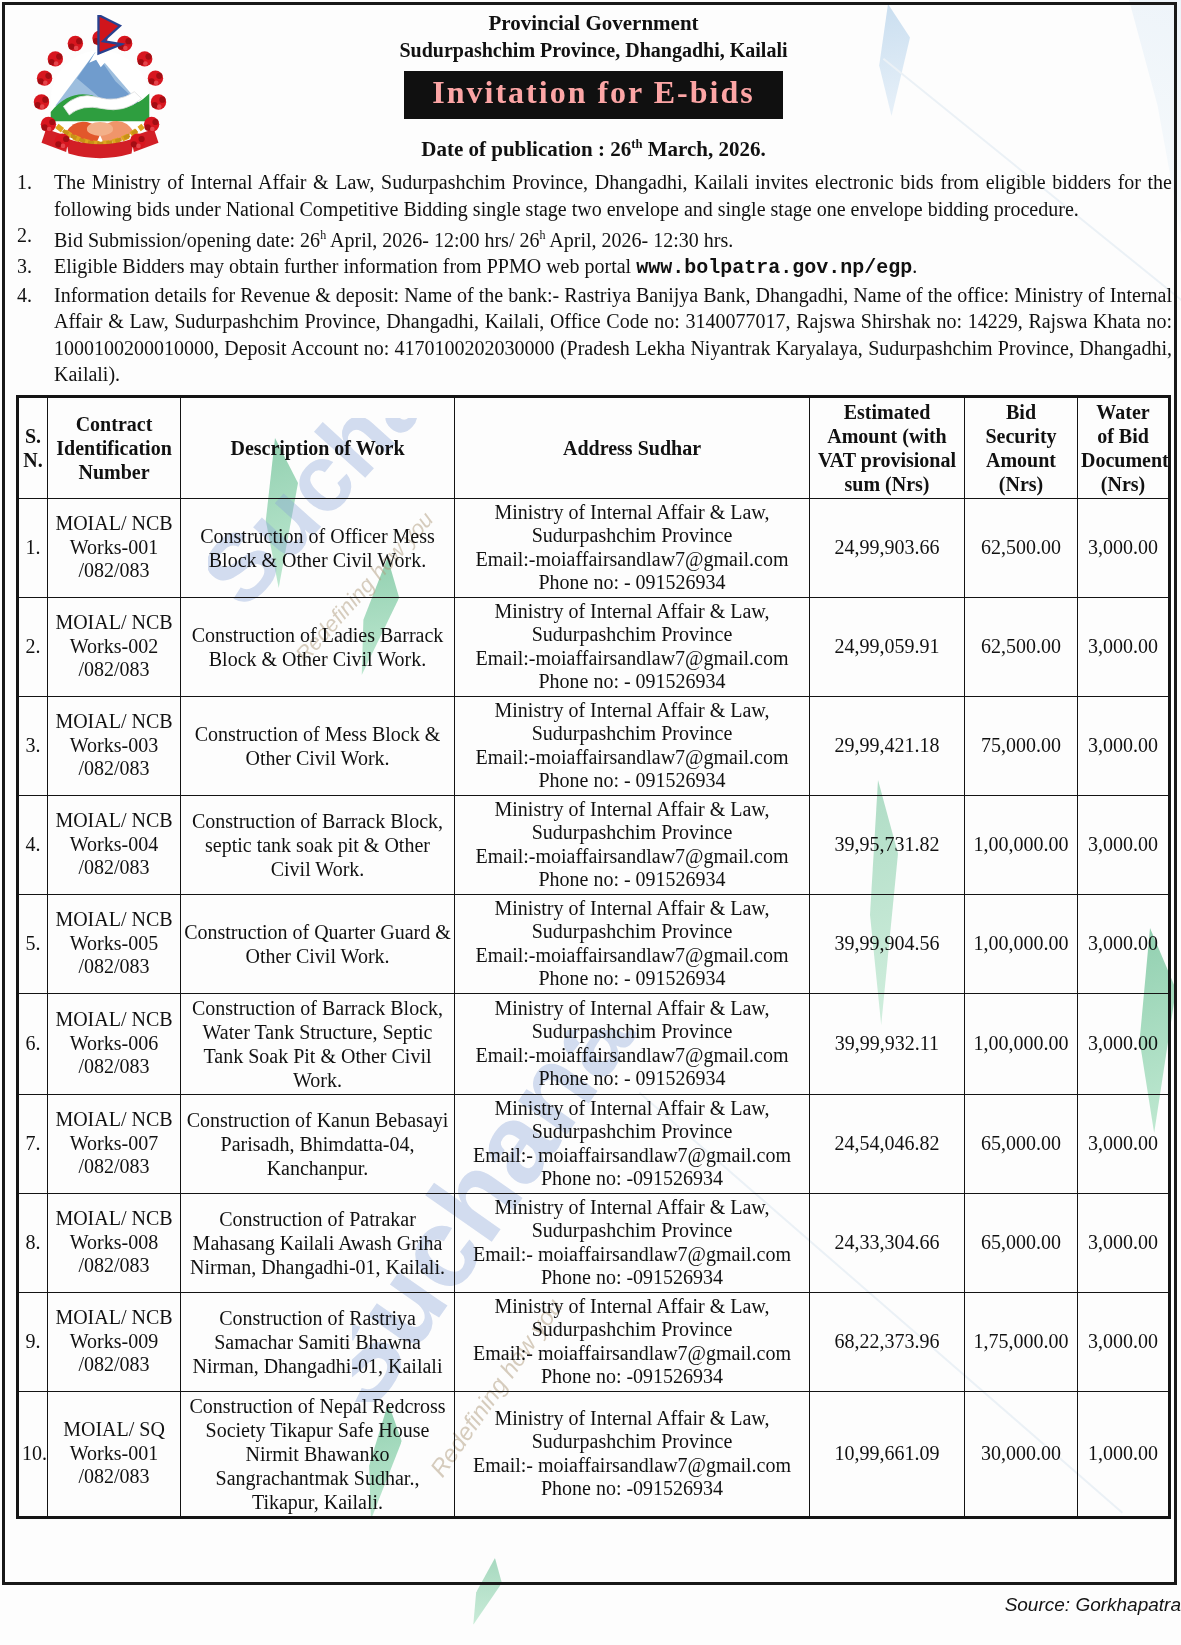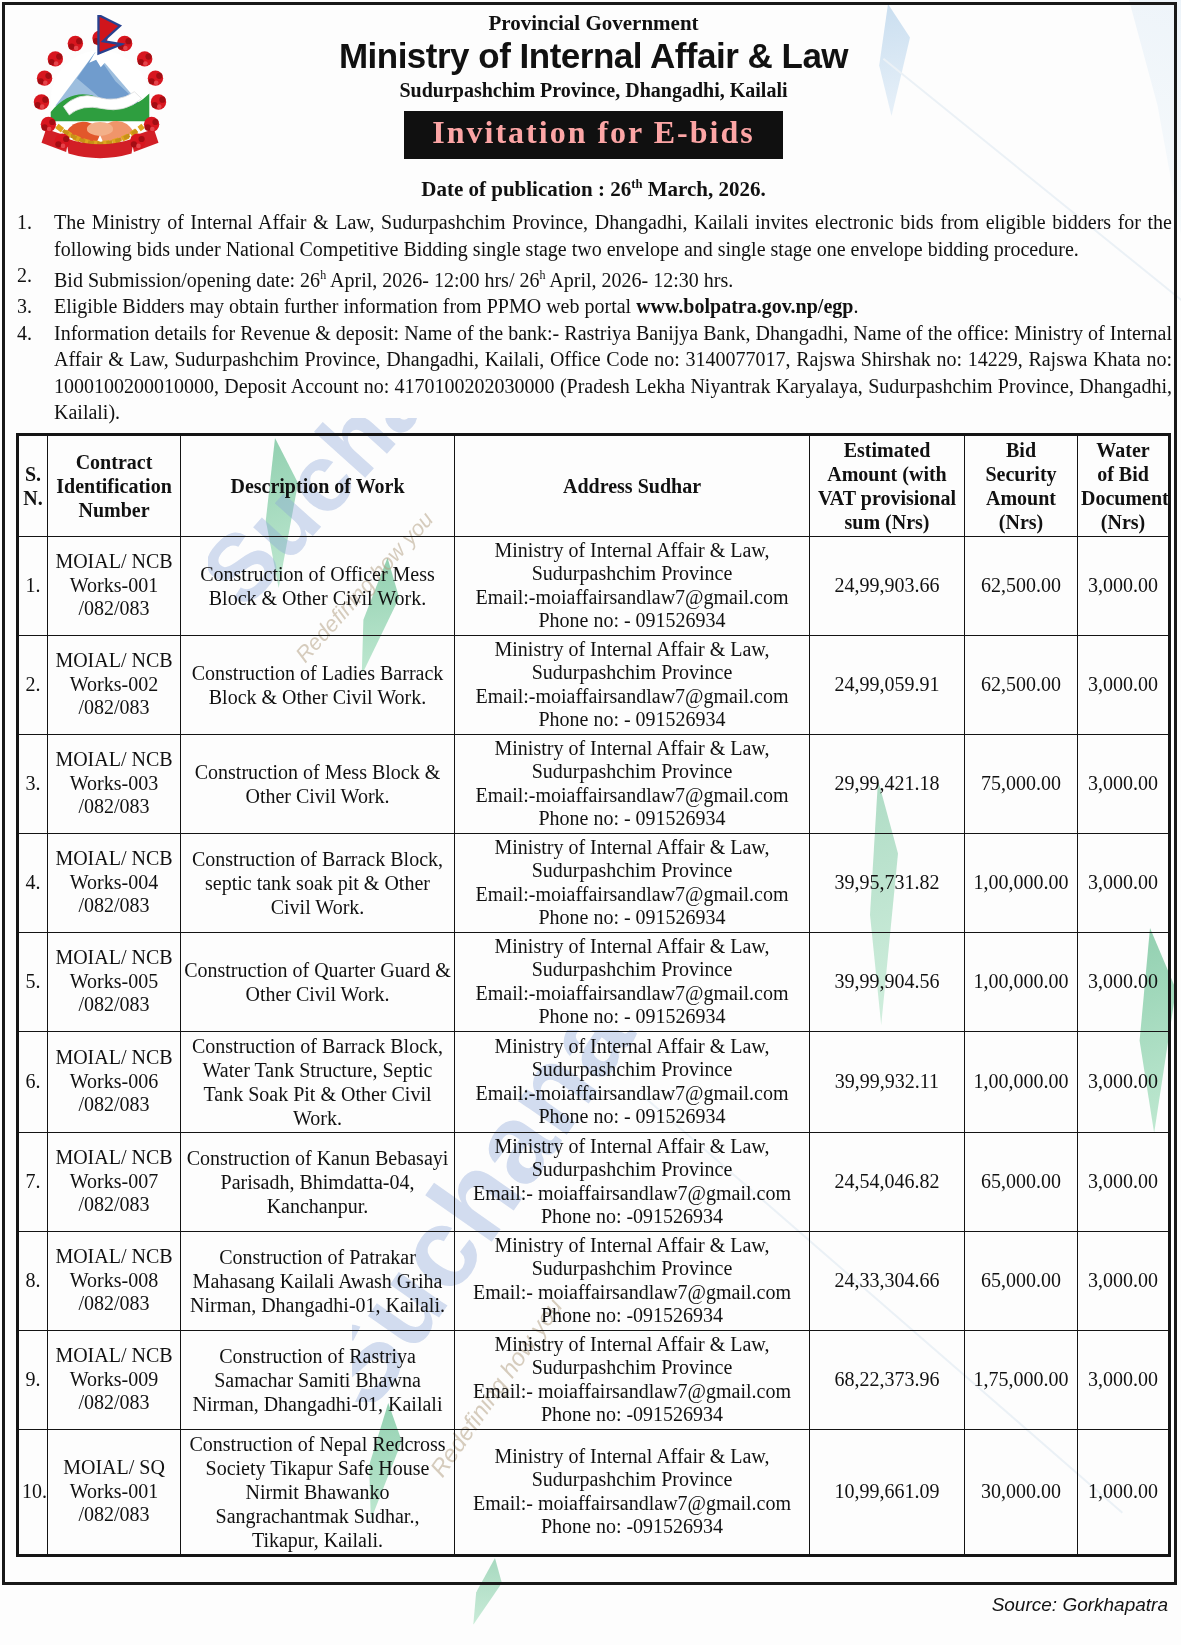--- a/index.html
+++ b/index.html
@@ -32,32 +32,32 @@
   .h-banner{margin-top:6px;}
   .h-banner span{display:inline-block;background:#101010;color:#fca5a5;font-size:32px;
                  font-weight:bold;padding:3px 28px 8px;letter-spacing:2px;}
   .h-date{font-size:21px;font-weight:bold;margin-top:18px;}
   sup{font-size:60%;}
   
   .notes{margin-top:7px;}
   .note{display:flex;}
   .note-num{width:37px;flex:none;font-size:20px;padding-left:2px;line-height:26.5px;}
   .note-text{flex:1;font-size:20px;line-height:26.5px;text-align:justify;}
-  .note-text b{font-weight:bold;}
+  .note-text b{font-weight:bold;font-family:Liberation Mono, monospace;}
   
   table{border-collapse:collapse;margin:7px auto 0;table-layout:fixed;width:1152px;
         border:3px solid #141414;background:transparent;}
   th,td{border:1.7px solid #141414;vertical-align:middle;text-align:center;
         padding:2px 3px;font-size:20px;overflow:hidden;}
   th{font-weight:bold;line-height:24px;}
   .cell-line{line-height:23.5px;}
   td.desc{line-height:24px;}
   td.amount{font-size:20px;}
   
-  .source{position:absolute;right:13px;top:1594px;z-index:1;font-family:"Liberation Sans",sans-serif;
+  .source{position:absolute;right:0;top:1594px;z-index:1;font-family:"Liberation Sans",sans-serif;
           font-style:italic;font-size:19px;color:#131313;}
 </style>
 </head>
 <body>
 
 <div class="page">
 
   <div class="wm">
     <div class="corner-tr"></div>
     <div class="kite blue" style="left:866px;top:4px;width:44px;height:112px;"></div>
@@ -119,21 +119,20 @@
         <use href="#fl" x="149" y="164"></use>
           <use href="#fl" x="68" y="37"></use>
           <use href="#fl" x="42" y="57"></use>
         <use href="#fl" x="28" y="82"></use>
           <use href="#fl" x="24" y="113"></use>
           <use href="#fl" x="33" y="142"></use>
         <use href="#fl" x="51" y="164"></use>
         <path d="M98 0 L98 50 L128 38 L104 34 L126 14 Z" fill="#d0151c" stroke="#27418f" stroke-width="3"></path>
       </svg>
       <div class="h-gov">Provincial Government</div>
-      <div class="h-ministry">Ministry of Internal Affair &amp; Law</div>
       <div class="h-province">Sudurpashchim Province, Dhangadhi, Kailali</div>
       <div class="h-banner">
         <span>Invitation for E-bids</span>
       </div>
       <div class="h-date">
         <span>Date of publication :  26</span><sup>th</sup><span> March, 2026.</span>
       </div>
     </div>
 
     <div class="notes" id="notes">

